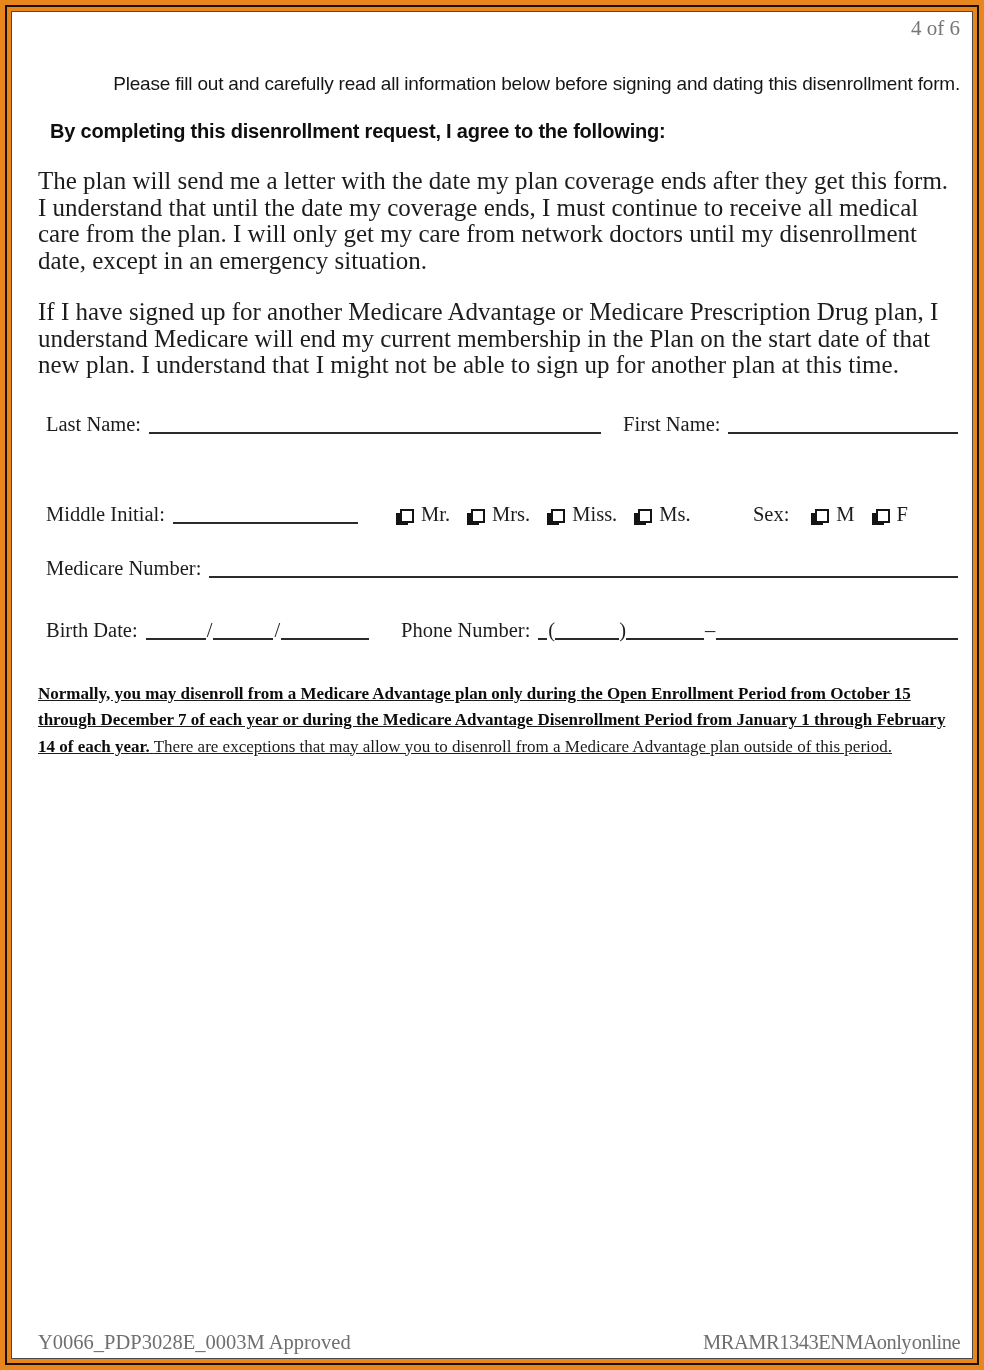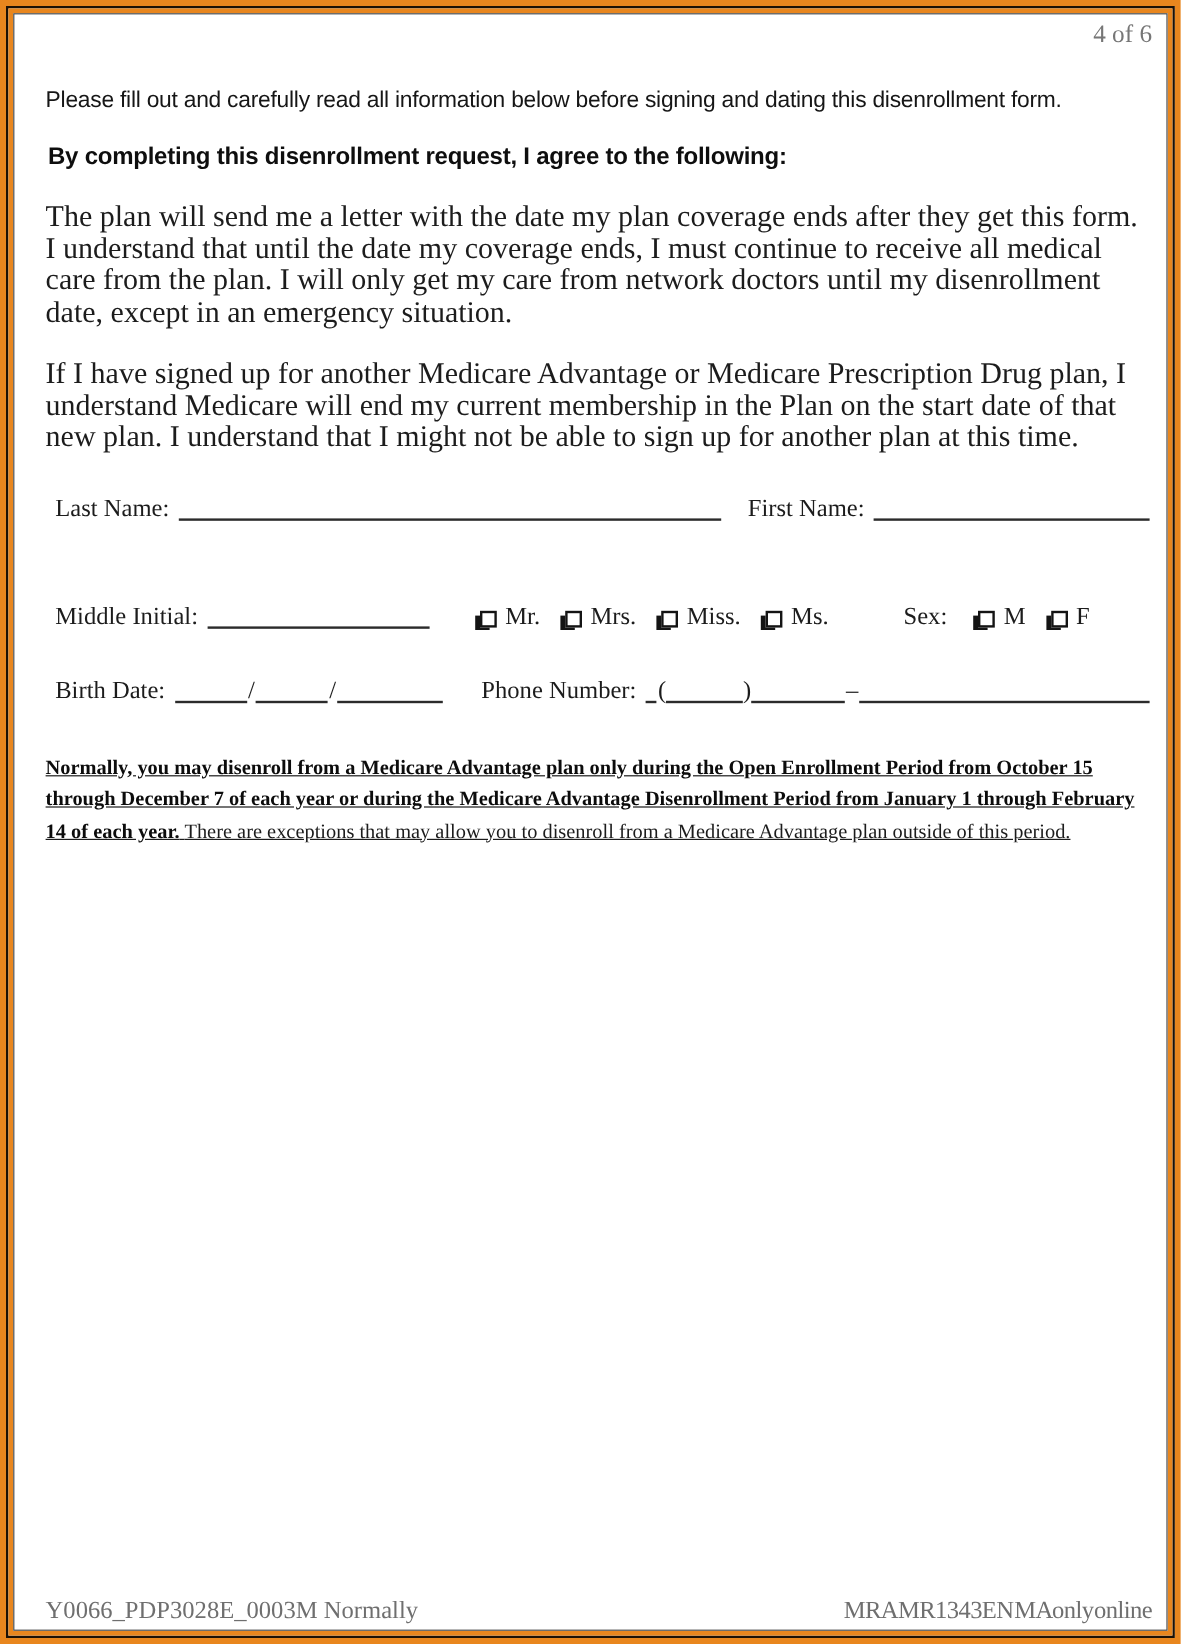--- a/index.html
+++ b/index.html
@@ -22,25 +22,26 @@
   }
   .page-num{
     text-align:right;
     font-size:21px;color:#767676;
     margin:2px 0 0 0;
   }
   .intro{
     font-family:"Liberation Sans","DejaVu Sans",sans-serif;
     font-size:19px;letter-spacing:-0.2px;color:#161616;
     margin:32px 0 0 2px;
+    text-align:right;
   }
   .agree{
     font-family:"Liberation Sans","DejaVu Sans",sans-serif;
     font-weight:bold;font-size:20px;letter-spacing:-0.2px;color:#0e0e0e;
-    margin:25px 0 0 4px;
+    margin:25px 0 0 14px;
   }
   .para{
     font-size:25px;line-height:26.5px;
     margin:25px 2px 0 2px;max-width:952px;
   }
   .form-area{margin-top:32px;}
   .frow{
     display:flex;align-items:flex-end;
     font-size:20.5px;line-height:27px;
     margin:27px 2px 0 10px;
@@ -139,20 +140,24 @@
                 <span class="cb"></span>
                 <span>M</span>
               </span>
               <span class="cb-item" style="margin-right:0;">
                 <span class="cb"></span>
                 <span>F</span>
               </span>
             </span>
           </div>
 
+          <div class="frow">
+            <span class="flabel">Medicare Number:</span>
+            <span class="fl grow"></span>
+          </div>
 
           <div class="frow">
             <span class="flabel">Birth Date:</span>
             <span class="fl" style="width:60px;"></span>
             <span class="sep">/</span>
             <span class="fl" style="width:60px;"></span>
             <span class="sep">/</span>
             <span class="fl" style="width:88px;"></span>
             <span style="width:32px;"></span>
             <span class="flabel">Phone Number:</span>
@@ -168,20 +173,20 @@
         </div>
 
         <div class="notice">
           <span class="bold">Normally, you may disenroll from a Medicare Advantage plan only during the Open Enrollment Period from October 15 through December 7 of each year or during the Medicare Advantage Disenrollment Period from January 1 through February 14 of each year.</span>
           <span>There are exceptions that may allow you to disenroll from a Medicare Advantage plan outside of this period.</span>
         </div>
 
         <div class="spacer"></div>
 
         <div class="footer">
-          <span class="left">Y0066_PDP3028E_0003M Normally</span>
+          <span class="left">Y0066_PDP3028E_0003M Approved</span>
           <span class="right">MRAMR1343EN MA only online</span>
         </div>
 
       </div>
     </div>
   </div>
 </div>
 
 </body></html>

